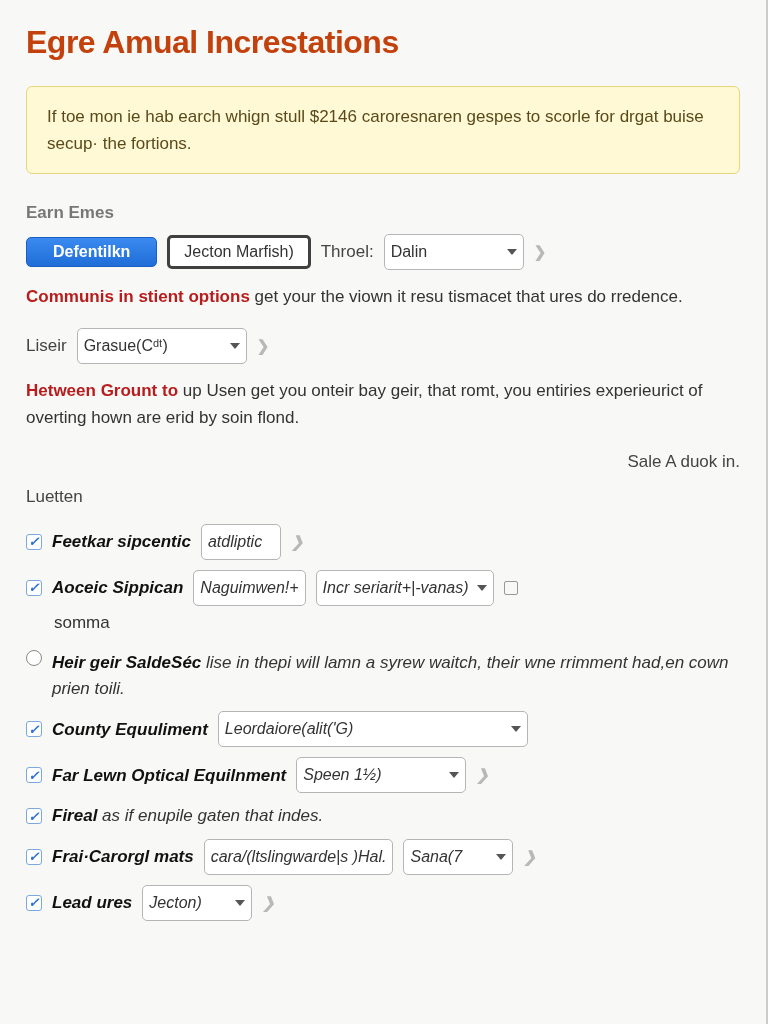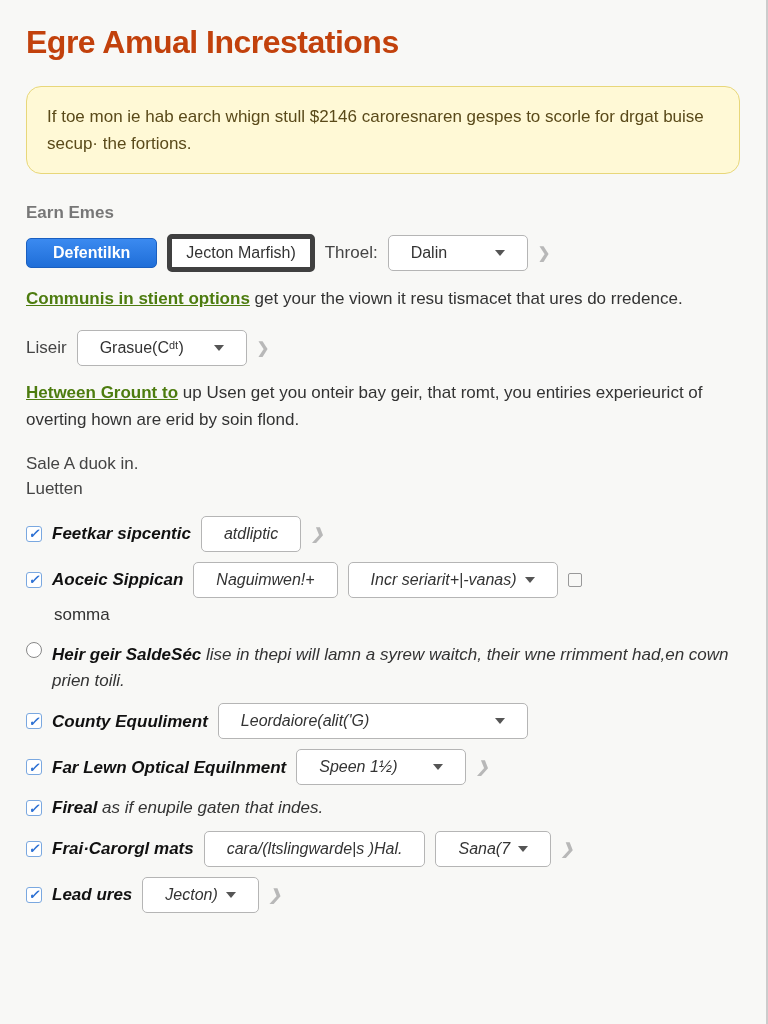--- a/index.html
+++ b/index.html
@@ -20,21 +20,21 @@
   h1 {
     font-size: 32px;
     font-weight: 800;
     color: #c2410c;
     margin-bottom: 20px;
     letter-spacing: -0.5px;
   }
   .notice {
     background: #fff9d6;
     border: 1px solid #e8d77a;
-    border-radius: 15px;
+    border-radius: 6px;
     padding: 16px 20px;
     margin-bottom: 26px;
     color: #5a4a1a;
     font-size: 17px;
     line-height: 1.6;
   }
   .section-label {
     color: #777;
     font-weight: 700;
     font-size: 17px;
@@ -53,35 +53,35 @@
     border: 1px solid #1a5fc0;
     border-radius: 5px;
     padding: 5px 26px;
     font-size: 16px;
     font-weight: 600;
     cursor: pointer;
   }
   .btn-secondary {
     background: #fff;
     color: #333;
-    border: 5px solid #404040;
+    border: 3px solid #404040;
     border-radius: 5px;
     padding: 5px 14px;
     font-size: 16px;
     cursor: pointer;
   }
   .field-label {
     color: #444;
     font-size: 17px;
   }
   .select, .textinput {
     background: #fff;
     border: 1px solid #b5b5b5;
     border-radius: 5px;
-    padding: 5px 22px;
+    padding: 5px 6px;
     font-size: 16px;
     color: #333;
     display: inline-flex;
     align-items: center;
     gap: 8px;
     cursor: pointer;
     position: relative;
   }
   .textinput { cursor: text; min-width: 80px; }
   .select .caret {
@@ -98,23 +98,25 @@
     color: #b8b8b8;
     font-size: 15px;
     font-weight: 700;
     cursor: pointer;
   }
   .paragraph {
     color: #333;
     margin: 4px 0 18px 0;
     line-height: 1.55;
   }
-  .paragraph b { font-weight: 800; color: #4d7c0f; text-decoration: underline; }
+  .paragraph b { font-weight: 800; color: #b91c1c; }
   .subtext {
     color: #444;
+    margin-bottom: 10px;
+    text-align: right;
   }
   .chk {
     width: 16px; height: 16px;
     border: 1px solid #7aa8e0;
     border-radius: 3px;
     background: #fff;
     display: inline-flex;
     align-items: center;
     justify-content: center;
     flex: 0 0 16px;

